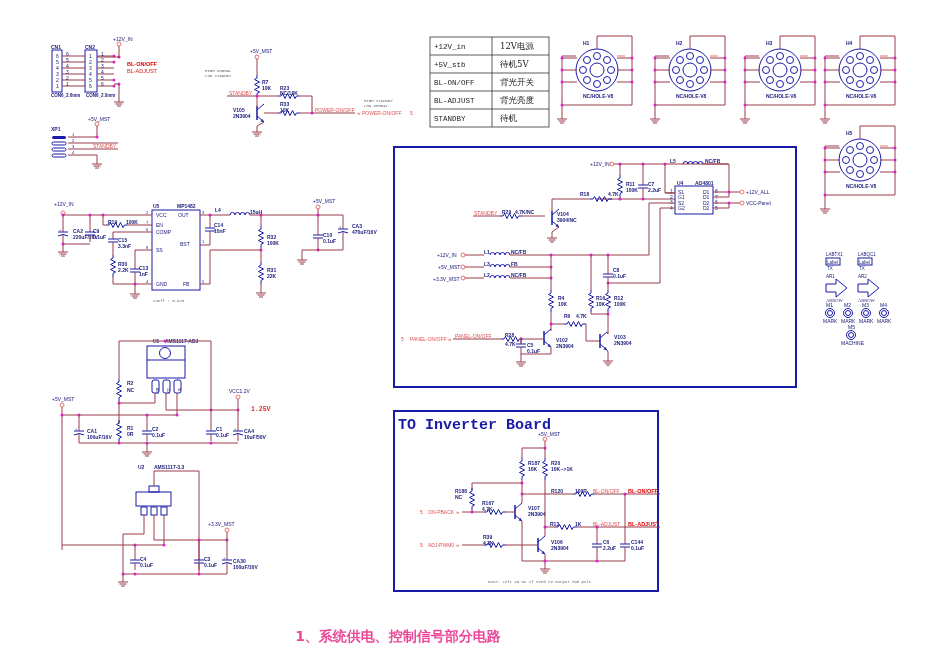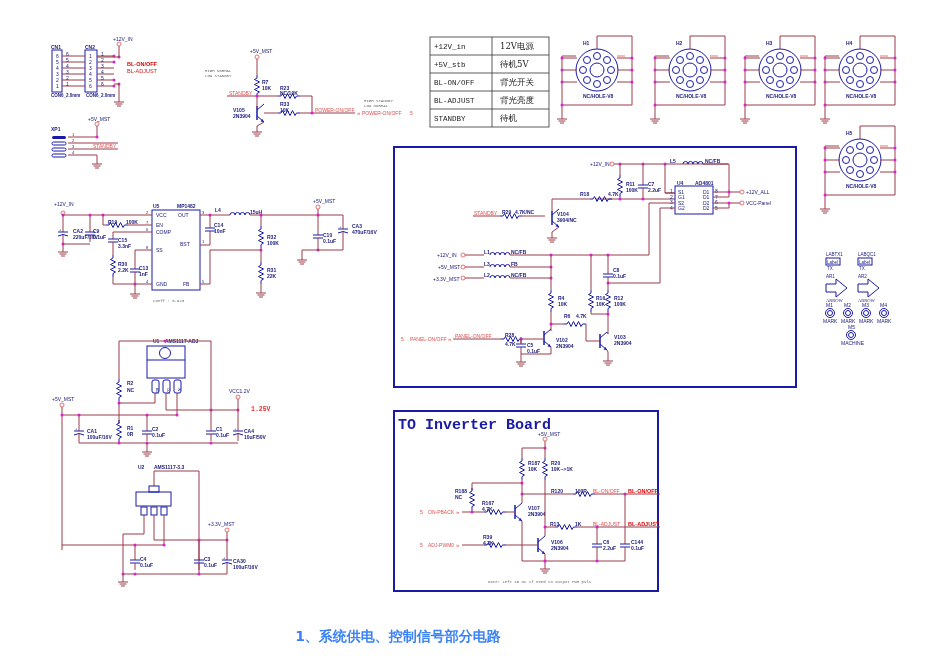--- a/index.html
+++ b/index.html
@@ -10,21 +10,21 @@
   .dot{fill:#e020d0;}
   .t{font-family:"Liberation Sans",sans-serif;font-size:5px;fill:#1a1a7a;}
   .tb{font-family:"Liberation Sans",sans-serif;font-size:5px;fill:#1a1a7a;font-weight:bold;}
   .tr{font-family:"Liberation Sans",sans-serif;font-size:5px;fill:#e05050;}
   .trb{font-family:"Liberation Sans",sans-serif;font-size:5.5px;fill:#e00000;font-weight:bold;}
   .tm{font-family:"Liberation Mono",monospace;font-size:4px;fill:#666;}
   .tblt{font-family:"Liberation Mono",monospace;font-size:7.5px;fill:#222;}
   .tblc{font-family:"DejaVu Serif",serif;font-size:8.5px;fill:#222;}
   .gnd{stroke:#9b3c4a;stroke-width:1;fill:none;}
   .pwr{stroke:#e05050;stroke-width:0.8;fill:#fff;}
-  .title-main{position:absolute;left:0;width:796px;top:628px;text-align:center;font-family:"DejaVu Sans",sans-serif;font-size:14px;font-weight:bold;color:#3b82f6;}
+  .title-main{position:absolute;left:0;width:796px;top:628px;text-align:center;font-family:"DejaVu Sans",sans-serif;font-size:14px;font-weight:bold;color:#ec4899;}
   .box-title{font-family:"Liberation Mono",monospace;font-size:15px;font-weight:bold;fill:#1a1aa8;}
 </style>
 </head>
 <body>
 
 <svg width="950" height="672" viewBox="0 0 950 672">
   <defs>
     <g id="gnd">
         <line x1="0" y1="0" x2="0" y2="4" class="gnd"></line>
         <line x1="-5" y1="4" x2="5" y2="4" class="gnd"></line>

